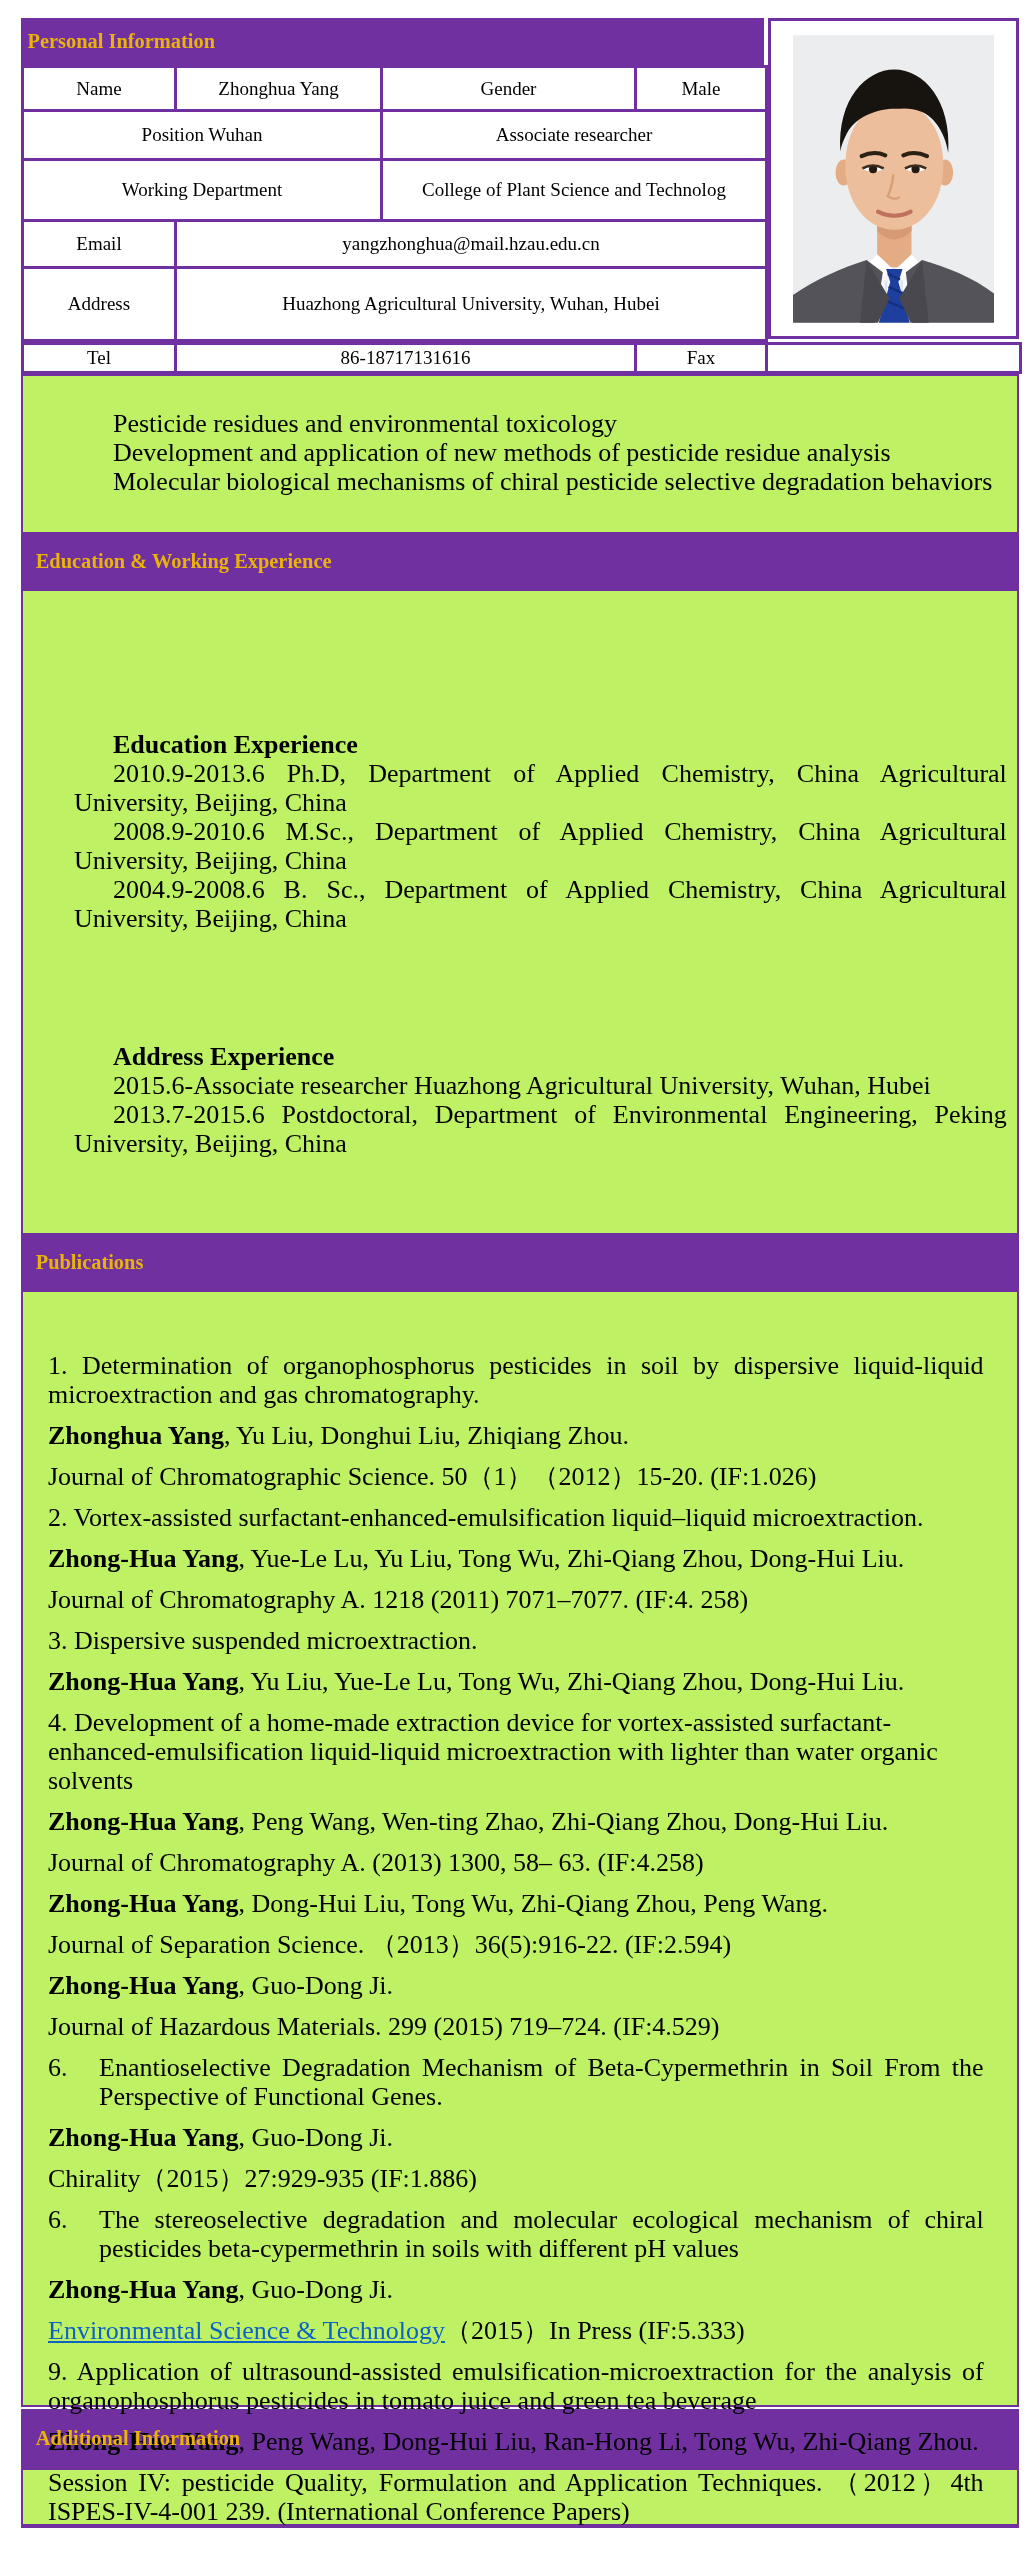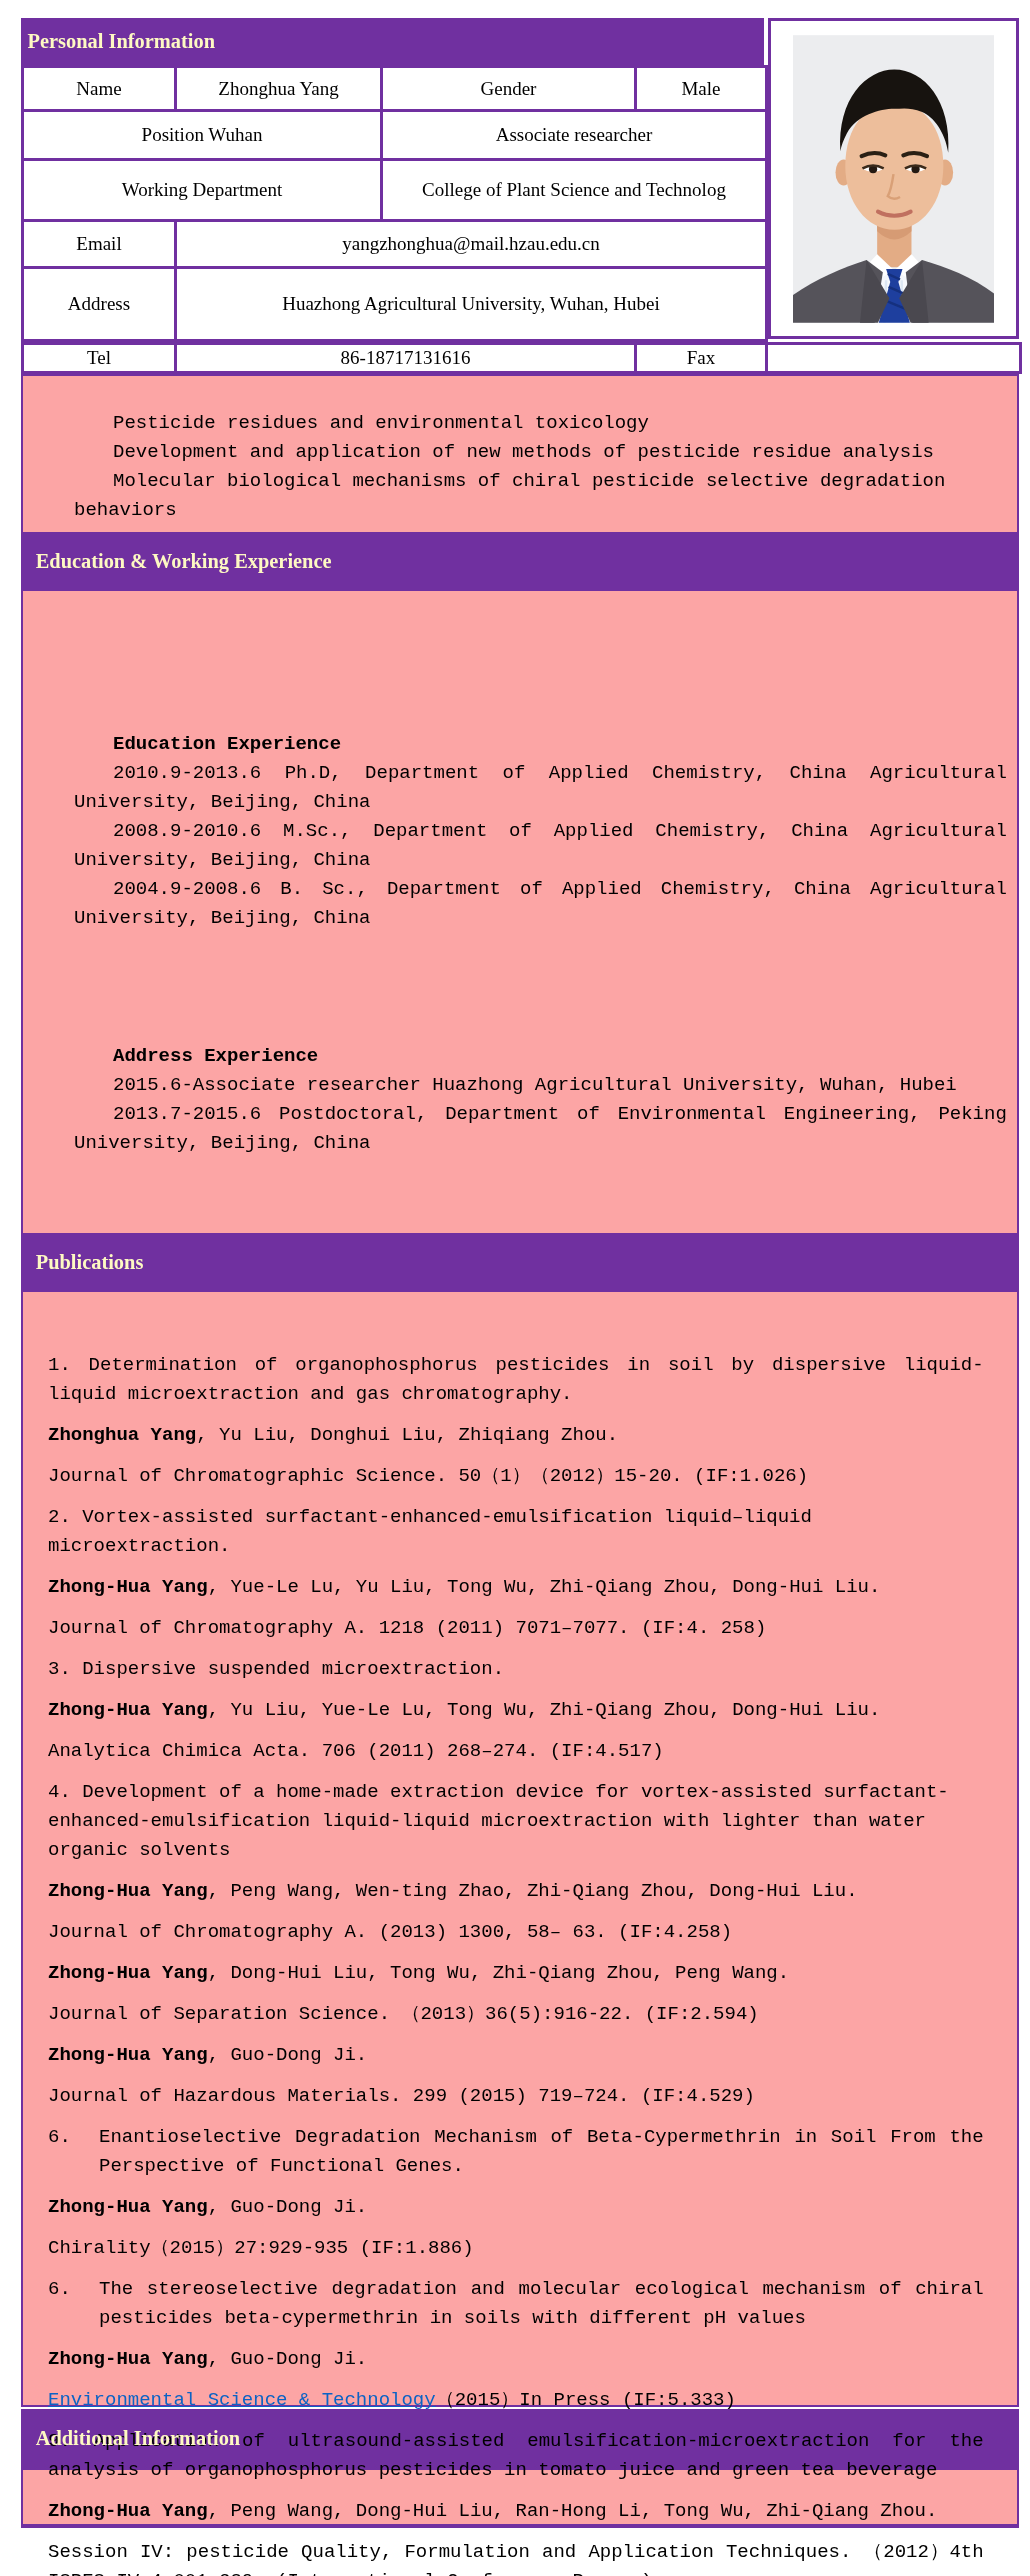--- a/index.html
+++ b/index.html
@@ -12,21 +12,21 @@
     width:1030px;height:2576px;
     font-family:"Liberation Serif","DejaVu Serif",serif;
     color:#000;
   }
   .wrap{padding:18px 11.4px 0 21px;width:1030px;}
 
   
   .top-flex{display:flex;align-items:flex-start;}
   .left-col{width:743px;}
   .band{
-    background:var(--purple);color:#fef9c3;font-weight:bold;font-size:20.4px;
+    background:var(--purple);color:#eab308;font-weight:bold;font-size:20.4px;
     display:flex;align-items:center;padding-left:14.7px;
   }
   .personal-band{height:47px;padding-left:6.5px;}
   table.grid{border-collapse:collapse;table-layout:fixed;width:743px;}
   table.grid td{
     border:3.3px solid var(--purple);
     text-align:center;vertical-align:middle;
     font-size:19px;padding:0 3.3px;overflow:hidden;white-space:nowrap;
   }
   table.tel{width:998px;border-collapse:collapse;table-layout:fixed;}
@@ -41,22 +41,22 @@
     display:flex;align-items:center;justify-content:center;
     background:#fff;
   }
 
   
   .section-band-research{height:38px;margin-top:5.7px;padding-left:6.5px;font-size:19.6px;}
   .section-band{height:55px;}
   .section-band-additional{height:59px;margin-top:1.6px;}
   .sec-box{
     border:2.5px solid var(--purple);
-    background:#fca5a5;
-    font-size:19px;line-height:29px;font-family:Liberation Mono, monospace;
+    background:#bef264;
+    font-size:26px;line-height:29px;
   }
   .research-box{height:160px;padding:33px 9.8px 0 51px;}
   .research-box .ri-line{text-indent:39px;}
   .edu-box{height:646px;padding:139px 9.8px 0 51px;}
   .exp-heading{font-weight:bold;text-indent:39px;}
   .exp-item{text-indent:39px;text-align:justify;margin:0;}
   .working-block{margin-top:109px;}
   .pub-box{height:1117px;padding:47px 21px 0 13px;}
   .pub-box p{margin:12px;}
   .pub-box p.justify{text-align:justify;}
@@ -203,21 +203,20 @@
   <div class="sec-box pub-box">
     <div>
         <p class="justify"><span>1. Determination of organophosphorus pesticides in soil by dispersive liquid-liquid microextraction and gas chromatography.</span></p>
         <p class=""><b>Zhonghua Yang</b><span>, Yu Liu, Donghui Liu, Zhiqiang Zhou.</span></p>
         <p class=""><span>Journal of Chromatographic Science. 50（1）（2012）15-20. (IF:1.026)</span></p>
         <p class=""><span>2. Vortex-assisted surfactant-enhanced-emulsification liquid–liquid microextraction.</span></p>
         <p class=""><b>Zhong-Hua Yang</b><span>, Yue-Le Lu, Yu Liu, Tong Wu, Zhi-Qiang Zhou, Dong-Hui Liu.</span></p>
         <p class=""><span>Journal of Chromatography A. 1218 (2011) 7071–7077. (IF:4. 258)</span></p>
         <p class=""><span>3. Dispersive suspended microextraction.</span></p>
         <p class=""><b>Zhong-Hua Yang</b><span>, Yu Liu, Yue-Le Lu, Tong Wu, Zhi-Qiang Zhou, Dong-Hui Liu.</span></p>
-        <p class=""><span>Analytica Chimica Acta. 706 (2011) 268–274. (IF:4.517)</span></p>
         <p class=""><span>4. Development of a home-made extraction device for vortex-assisted surfactant-enhanced-emulsification liquid-liquid microextraction with lighter than water organic solvents</span></p>
         <p class=""><b>Zhong-Hua Yang</b><span>, Peng Wang, Wen-ting Zhao, Zhi-Qiang Zhou, Dong-Hui Liu.</span></p>
         <p class=""><span>Journal of Chromatography A. (2013) 1300, 58– 63. (IF:4.258)</span></p>
         <p class=""><b>Zhong-Hua Yang</b><span>, Dong-Hui Liu, Tong Wu, Zhi-Qiang Zhou, Peng Wang.</span></p>
         <p class=""><span>Journal of Separation Science. （2013）36(5):916-22. (IF:2.594)</span></p>
         <p class=""><b>Zhong-Hua Yang</b><span>, Guo-Dong Ji.</span></p>
         <p class=""><span>Journal of Hazardous Materials. 299 (2015) 719–724. (IF:4.529)</span></p>
         <p class=" hang"><span class="pub-num">6.</span><span>Enantioselective Degradation Mechanism of Beta-Cypermethrin in Soil From the Perspective of Functional Genes.</span></p>
         <p class=""><b>Zhong-Hua Yang</b><span>, Guo-Dong Ji.</span></p>
         <p class=""><span>Chirality（2015）27:929-935 (IF:1.886)</span></p>

